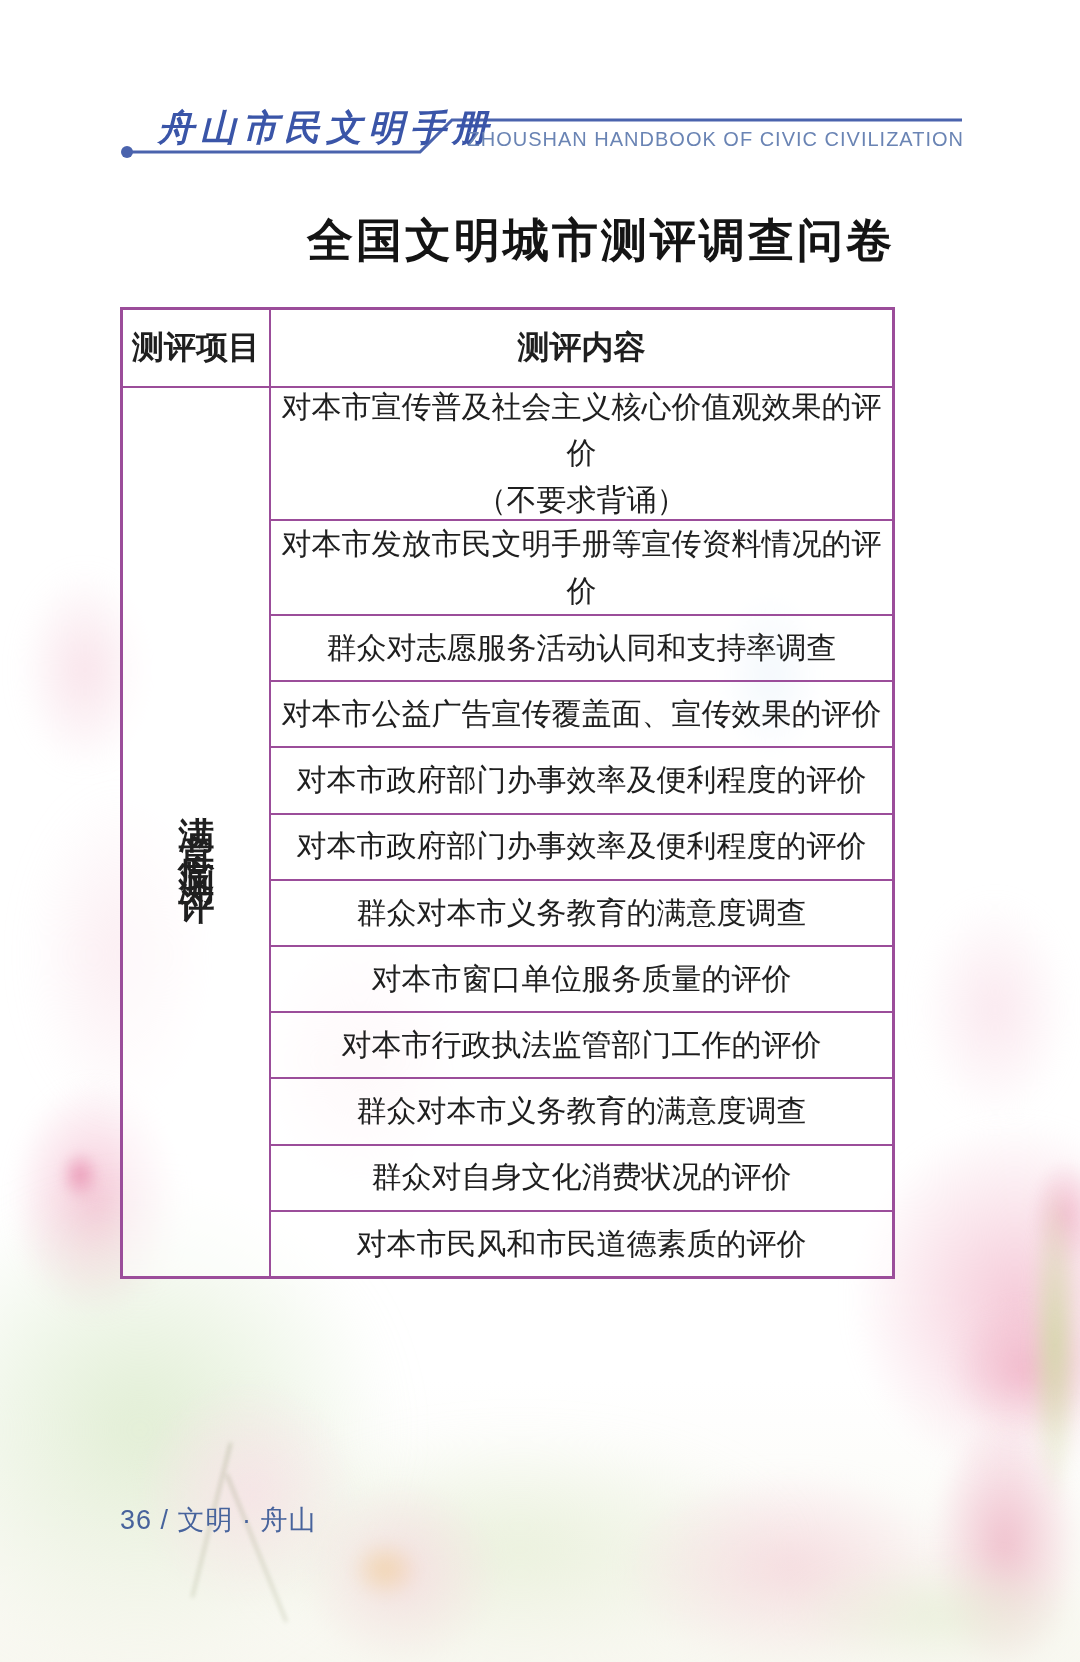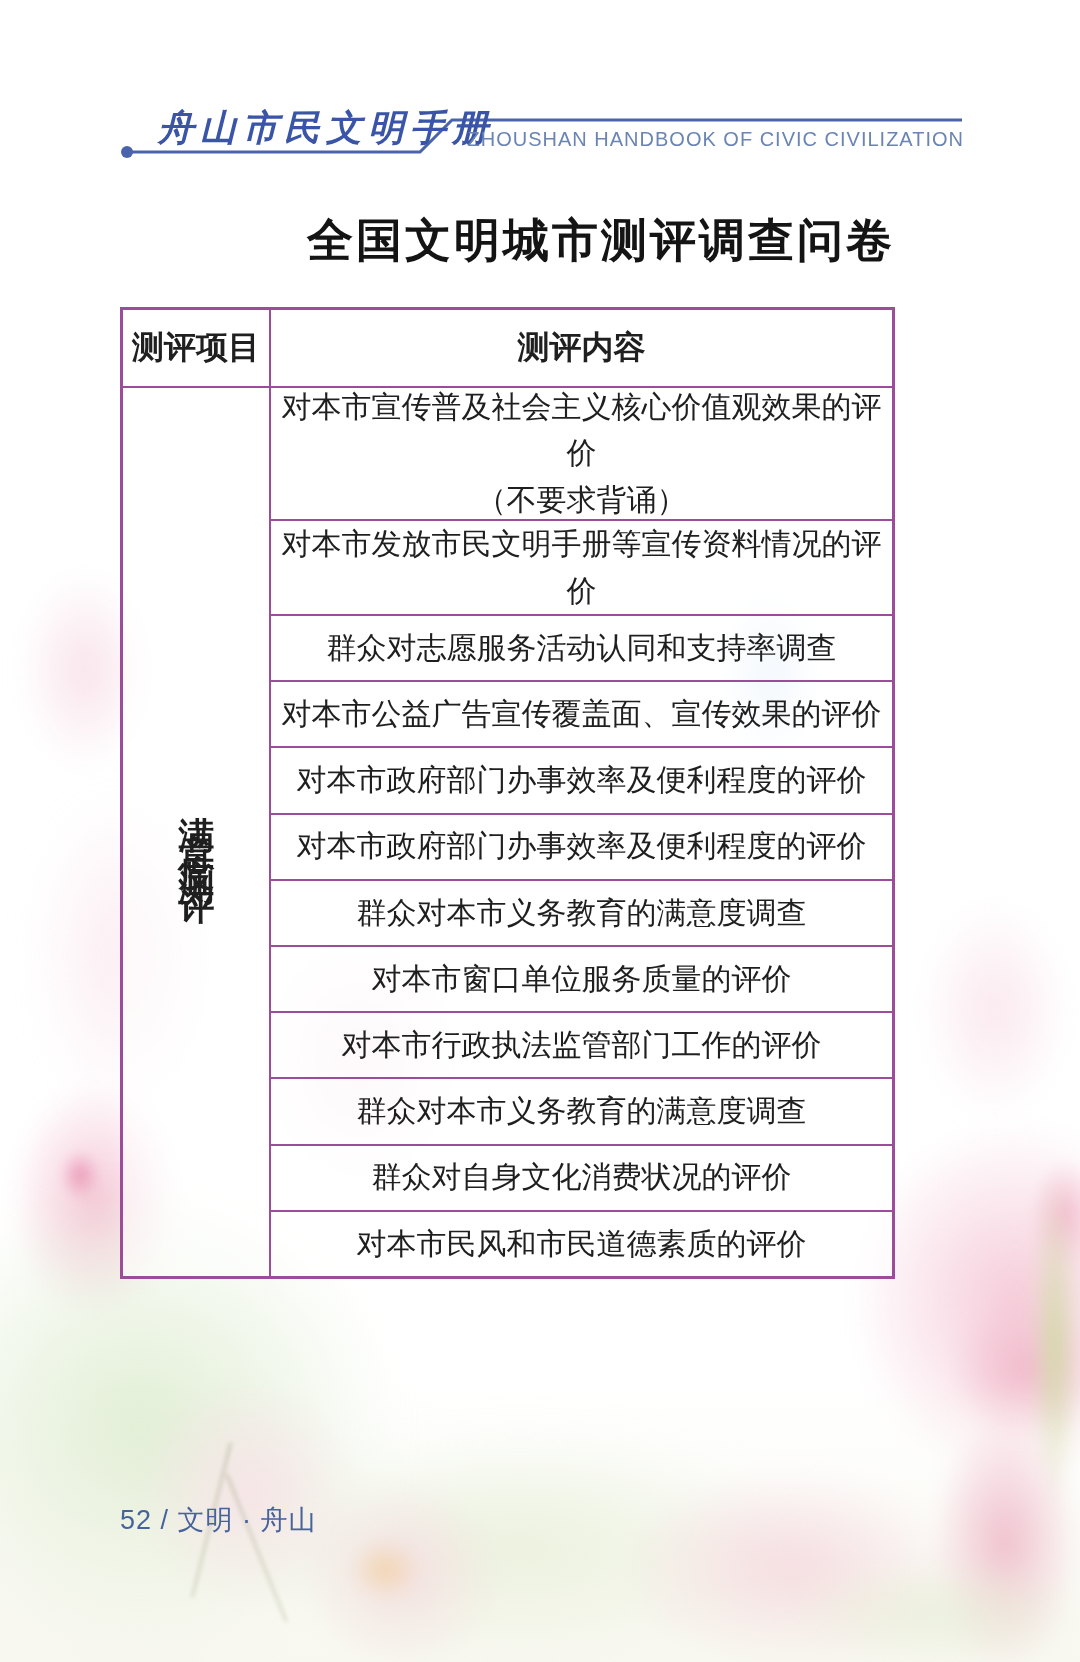--- a/index.html
+++ b/index.html
@@ -122,15 +122,15 @@
       <div class="trow">对本市政府部门办事效率及便利程度的评价</div>
       <div class="trow">群众对本市义务教育的满意度调查</div>
       <div class="trow">对本市窗口单位服务质量的评价</div>
       <div class="trow">对本市行政执法监管部门工作的评价</div>
       <div class="trow">群众对本市义务教育的满意度调查</div>
       <div class="trow">群众对自身文化消费状况的评价</div>
       <div class="trow">对本市民风和市民道德素质的评价</div>
     </div>
   </div>
 
-  <div class="pfooter">52 / 文明 · 舟山</div>
+  <div class="pfooter">36 / 文明 · 舟山</div>
 
 </div>
 
 </body></html>

